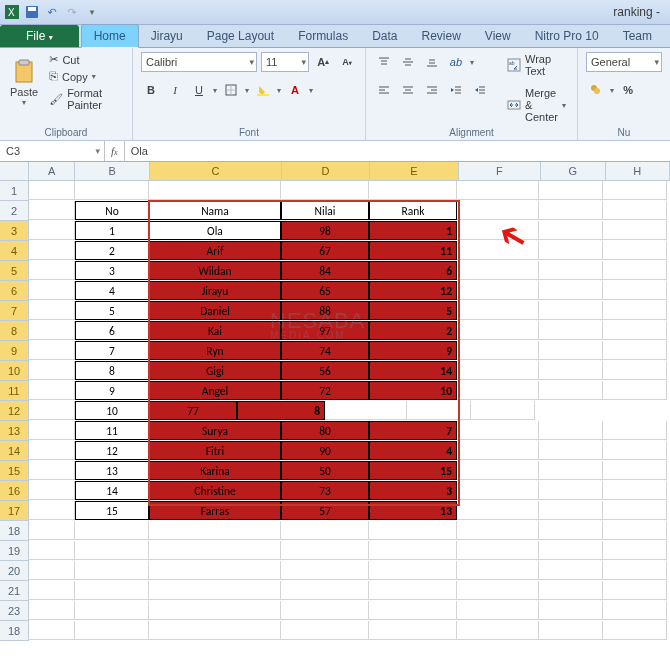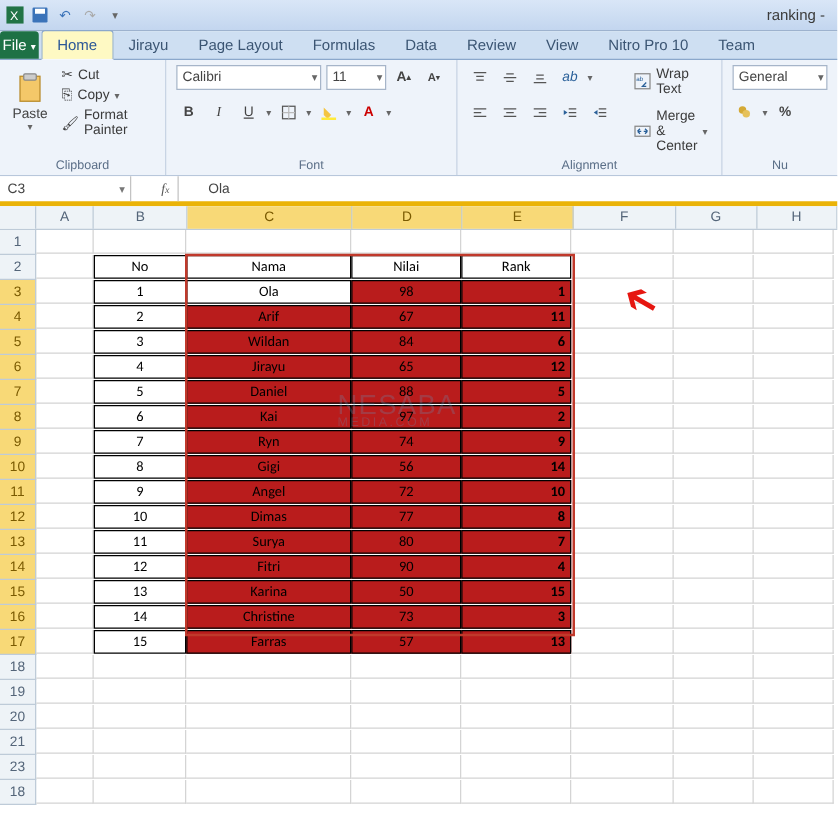--- a/index.html
+++ b/index.html
@@ -1,35 +1,35 @@
 <!DOCTYPE html>
 <html><head>
 <meta charset="utf-8">
 <style>
 body { margin:0; font-family:"Segoe UI",Tahoma,sans-serif; font-size:11px; background:#fff; color:#444; overflow:hidden; width:670px; height:670px; position:relative; }
 .titlebar { height:24px; background:linear-gradient(#d9e6f7,#c3d6ef); border-bottom:1px solid #9db2ce; display:flex; align-items:center; padding:0 4px; }
 .qat-icon { width:16px; height:16px; margin-right:4px; display:flex; align-items:center; justify-content:center; }
 .title-right { margin-left:auto; font-size:12px; color:#3b3b3b; padding-right:6px; }
 .tabs { height:22px; background:#cedff2; display:flex; align-items:flex-end; padding-left:0; border-bottom:1px solid #8ba8cc; }
-.file-tab { background:#1e7145; color:#fff; padding:4px 2px; font-size:12px; border-top-left-radius:3px; border-top-right-radius:3px; margin-right:2px; cursor:pointer; }
+.file-tab { background:#1e7145; color:#fff; padding:4px 26px; font-size:12px; border-top-left-radius:3px; border-top-right-radius:3px; margin-right:2px; cursor:pointer; }
 .tab { padding:4px 12px; font-size:12px; color:#3b5573; cursor:pointer; }
-.tab.active { background:#fef9c3; border:1px solid #8ba8cc; border-bottom:1px solid #f4f8fd; border-top-left-radius:3px; border-top-right-radius:3px; color:#2b5797; margin-bottom:-1px; }
+.tab.active { background:#7dd3fc; border:1px solid #8ba8cc; border-bottom:1px solid #f4f8fd; border-top-left-radius:3px; border-top-right-radius:3px; color:#2b5797; margin-bottom:-1px; }
 .ribbon { background:#eef3fa; border-bottom:1px solid #b8c7db; height:92px; display:flex; }
 .group { border-right:1px solid #c8d4e4; padding:4px 8px 2px 8px; display:flex; flex-direction:column; justify-content:space-between; }
 .group-title { text-align:center; font-size:10px; color:#5a6e87; padding-top:2px; }
 .group-body { display:flex; gap:6px; }
 .vstack { display:flex; flex-direction:column; gap:2px; }
 .hstack { display:flex; gap:4px; align-items:center; }
 .btn { display:flex; align-items:center; gap:4px; padding:1px 3px; font-size:11px; color:#3b3b3b; cursor:pointer; border-radius:2px; }
 .bigbtn { display:flex; flex-direction:column; align-items:center; justify-content:center; width:40px; cursor:pointer;}
 .bigbtn .ic { width:28px; height:28px; }
 .combo { height:18px; border:1px solid #a6b5c9; background:#fff; font-size:11px; padding:0 14px 0 4px; display:flex; align-items:center; position:relative;}
 .combo::after { content:"▾"; position:absolute; right:2px; font-size:9px; color:#666; }
 .mini { width:18px; height:18px; border:1px solid transparent; display:flex; align-items:center; justify-content:center; cursor:pointer; font-size:11px; }
-.namebox { height:20px; border-bottom:4px solid #eab308; display:flex; align-items:stretch; background:#fff;gap:18px; }
+.namebox { height:20px; border-bottom:1px solid #eab308; display:flex; align-items:stretch; background:#fff; }
 .nb-cell { width:92px; border-right:1px solid #c3c3c3; display:flex; align-items:center; padding:0 6px; font-size:11px; position:relative; }
 .nb-cell::after { content:"▾"; position:absolute; right:4px; font-size:9px; color:#777; }
 .nb-tools { display:flex; align-items:center; padding:0 6px; gap:6px; border-right:1px solid #c3c3c3; }
 .nb-fx { font-style:italic; font-family:Liberation Serif, serif; color:#555; }
 .nb-formula { flex:1; display:flex; align-items:center; padding:0 6px; font-size:11px; }
 .sheet { position:relative; }
 .colhead { display:flex; background:#eef3f7; border-bottom:1px solid #becbd8; }
 .corner { width:28px; height:18px; border-right:1px solid #becbd8; background:#eef3f7; }
 .ch { height:18px; border-right:1px solid #becbd8; display:flex; align-items:center; justify-content:center; font-size:11px; color:#546579; }
 .ch.sel { background:#f8d977; color:#7a5a00; }
@@ -405,21 +405,20 @@
         <div class="cell wD dcell">72</div>
         <div class="cell wE dcell r">10</div>
         <div class="cell wF"></div>
         <div class="cell wG"></div>
         <div class="cell wH"></div>
       </div>
       <div class="row">
         <div class="rh sel">12</div>
         <div class="cell wA"></div>
         <div class="cell wB bno">10</div>
-        <div class="cell wC dcell">Dimas</div>
         <div class="cell wD dcell">77</div>
         <div class="cell wE dcell r">8</div>
         <div class="cell wF"></div>
         <div class="cell wG"></div>
         <div class="cell wH"></div>
       </div>
       <div class="row">
         <div class="rh sel">13</div>
         <div class="cell wA"></div>
         <div class="cell wB bno">11</div>

